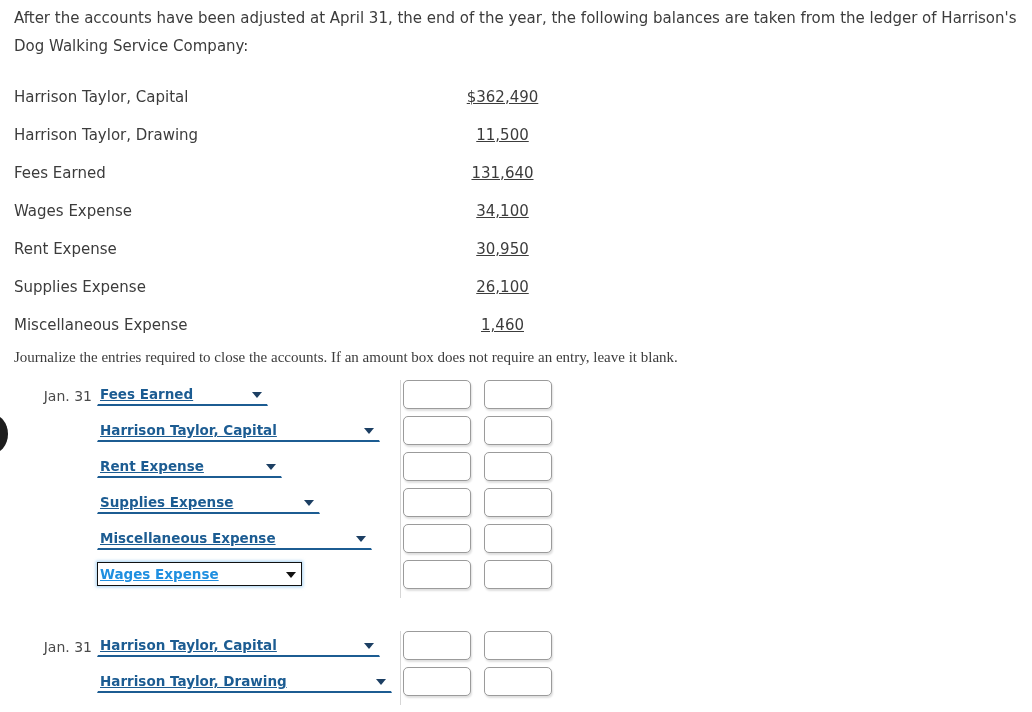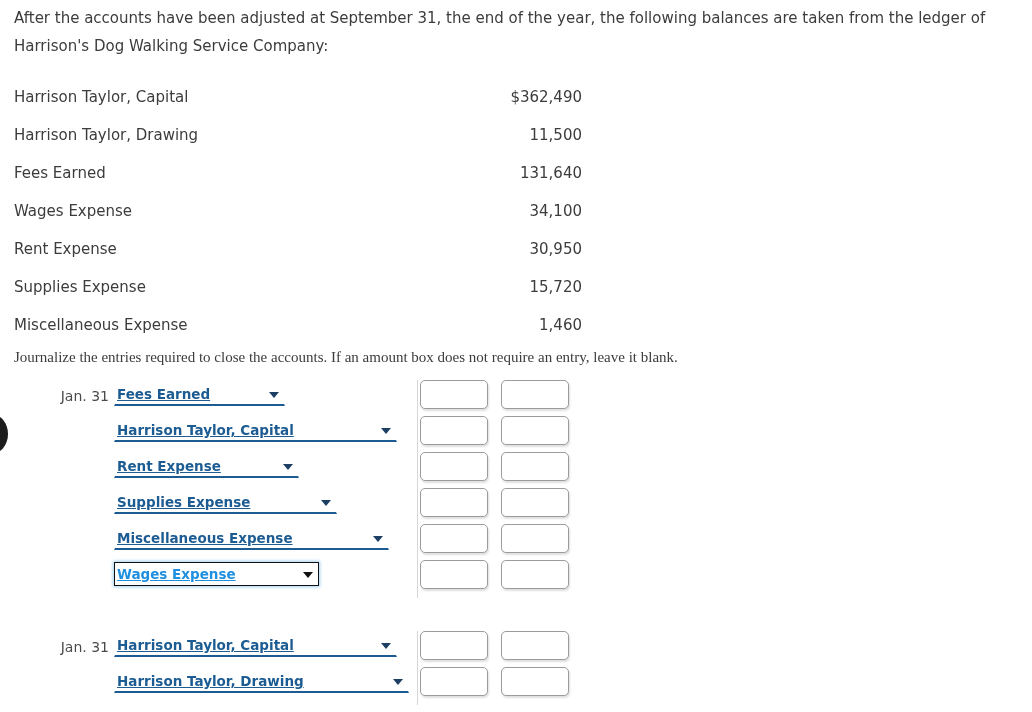--- a/index.html
+++ b/index.html
@@ -38,41 +38,40 @@
     font-size: 15px;
   }
   .balances td {
     padding: 0;
     height: 38px;
     vertical-align: middle;
     color: #3c3c3c;
     white-space: nowrap;
   }
   .balances td.acct { text-align: left; }
-  .balances td.amt  { text-align: right; }
+  .balances td.amt  { text-align: center; text-decoration: underline; }
 
   
   .instruction {
     position: absolute;
     left: 14px;
     top: 345px;
     width: 1006px;
     font-size: 15px;
     line-height: 24px;
     color: #3c3c3c;
     font-family: Liberation Serif, serif;
   }
 
   
   .journal {
     position: absolute;
     left: 0;
     top: 378px;
     width: 600px;
-    padding-left: 17px;
   }
   .jblock { position: relative; }
   .jrow {
     position: relative;
     height: 36px;
   }
   .jrow .datecell {
     position: absolute;
     left: 0;
     top: 0;
@@ -167,21 +166,21 @@
     top: 414px;
     width: 34px;
     height: 40px;
     border-radius: 50%;
     background: #1d1d1d;
   }
 </style>
 </head>
 <body>
 
-<div class="intro">After the accounts have been adjusted at September 31, the end of the year, the following balances are taken from the ledger of Harrison's Dog Walking Service Company:</div>
+<div class="intro">After the accounts have been adjusted at April 31, the end of the year, the following balances are taken from the ledger of Harrison's Dog Walking Service Company:</div>
 
 <table class="balances">
   <tbody>
       <tr>
         <td class="acct">Harrison Taylor, Capital</td>
         <td class="amt">$362,490</td>
       </tr>
       <tr>
         <td class="acct">Harrison Taylor, Drawing</td>
         <td class="amt">11,500</td>
@@ -193,21 +192,21 @@
       <tr>
         <td class="acct">Wages Expense</td>
         <td class="amt">34,100</td>
       </tr>
       <tr>
         <td class="acct">Rent Expense</td>
         <td class="amt">30,950</td>
       </tr>
       <tr>
         <td class="acct">Supplies Expense</td>
-        <td class="amt">15,720</td>
+        <td class="amt">26,100</td>
       </tr>
       <tr>
         <td class="acct">Miscellaneous Expense</td>
         <td class="amt">1,460</td>
       </tr>
     </tbody>
 </table>
 
 <div class="instruction">Journalize the entries required to close the accounts. If an amount box does not require an entry, leave it blank.</div>
 

